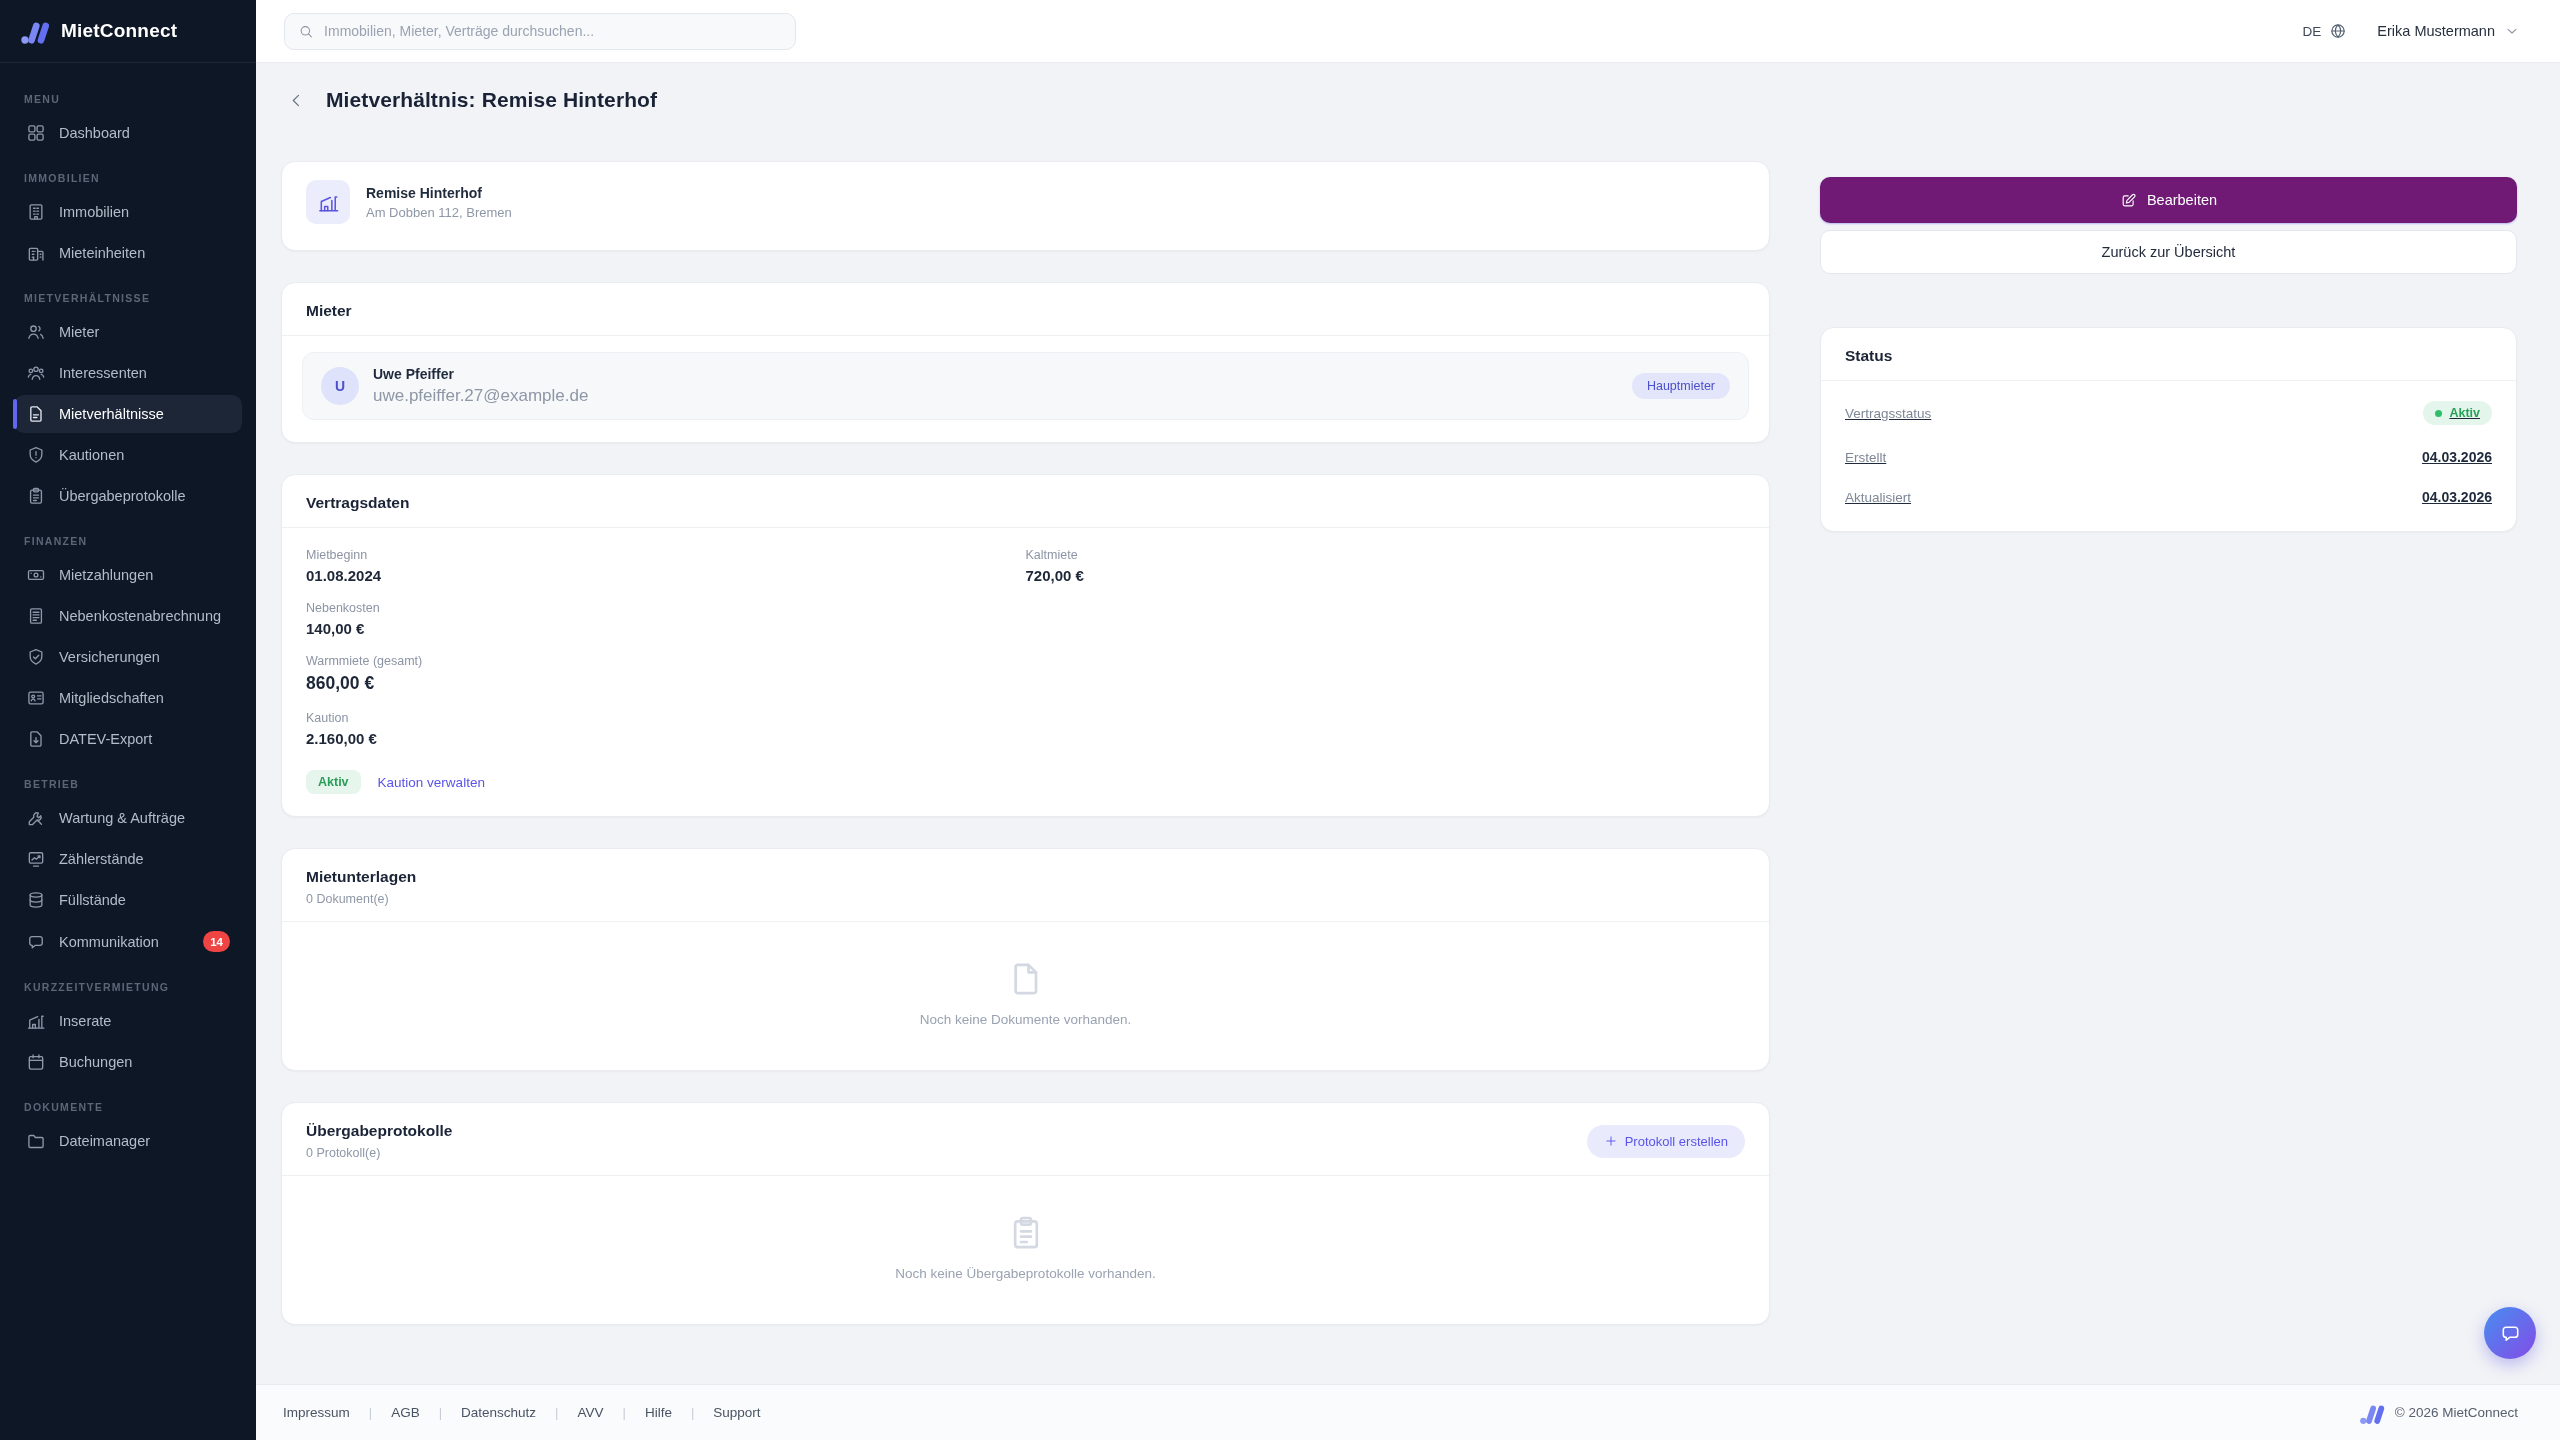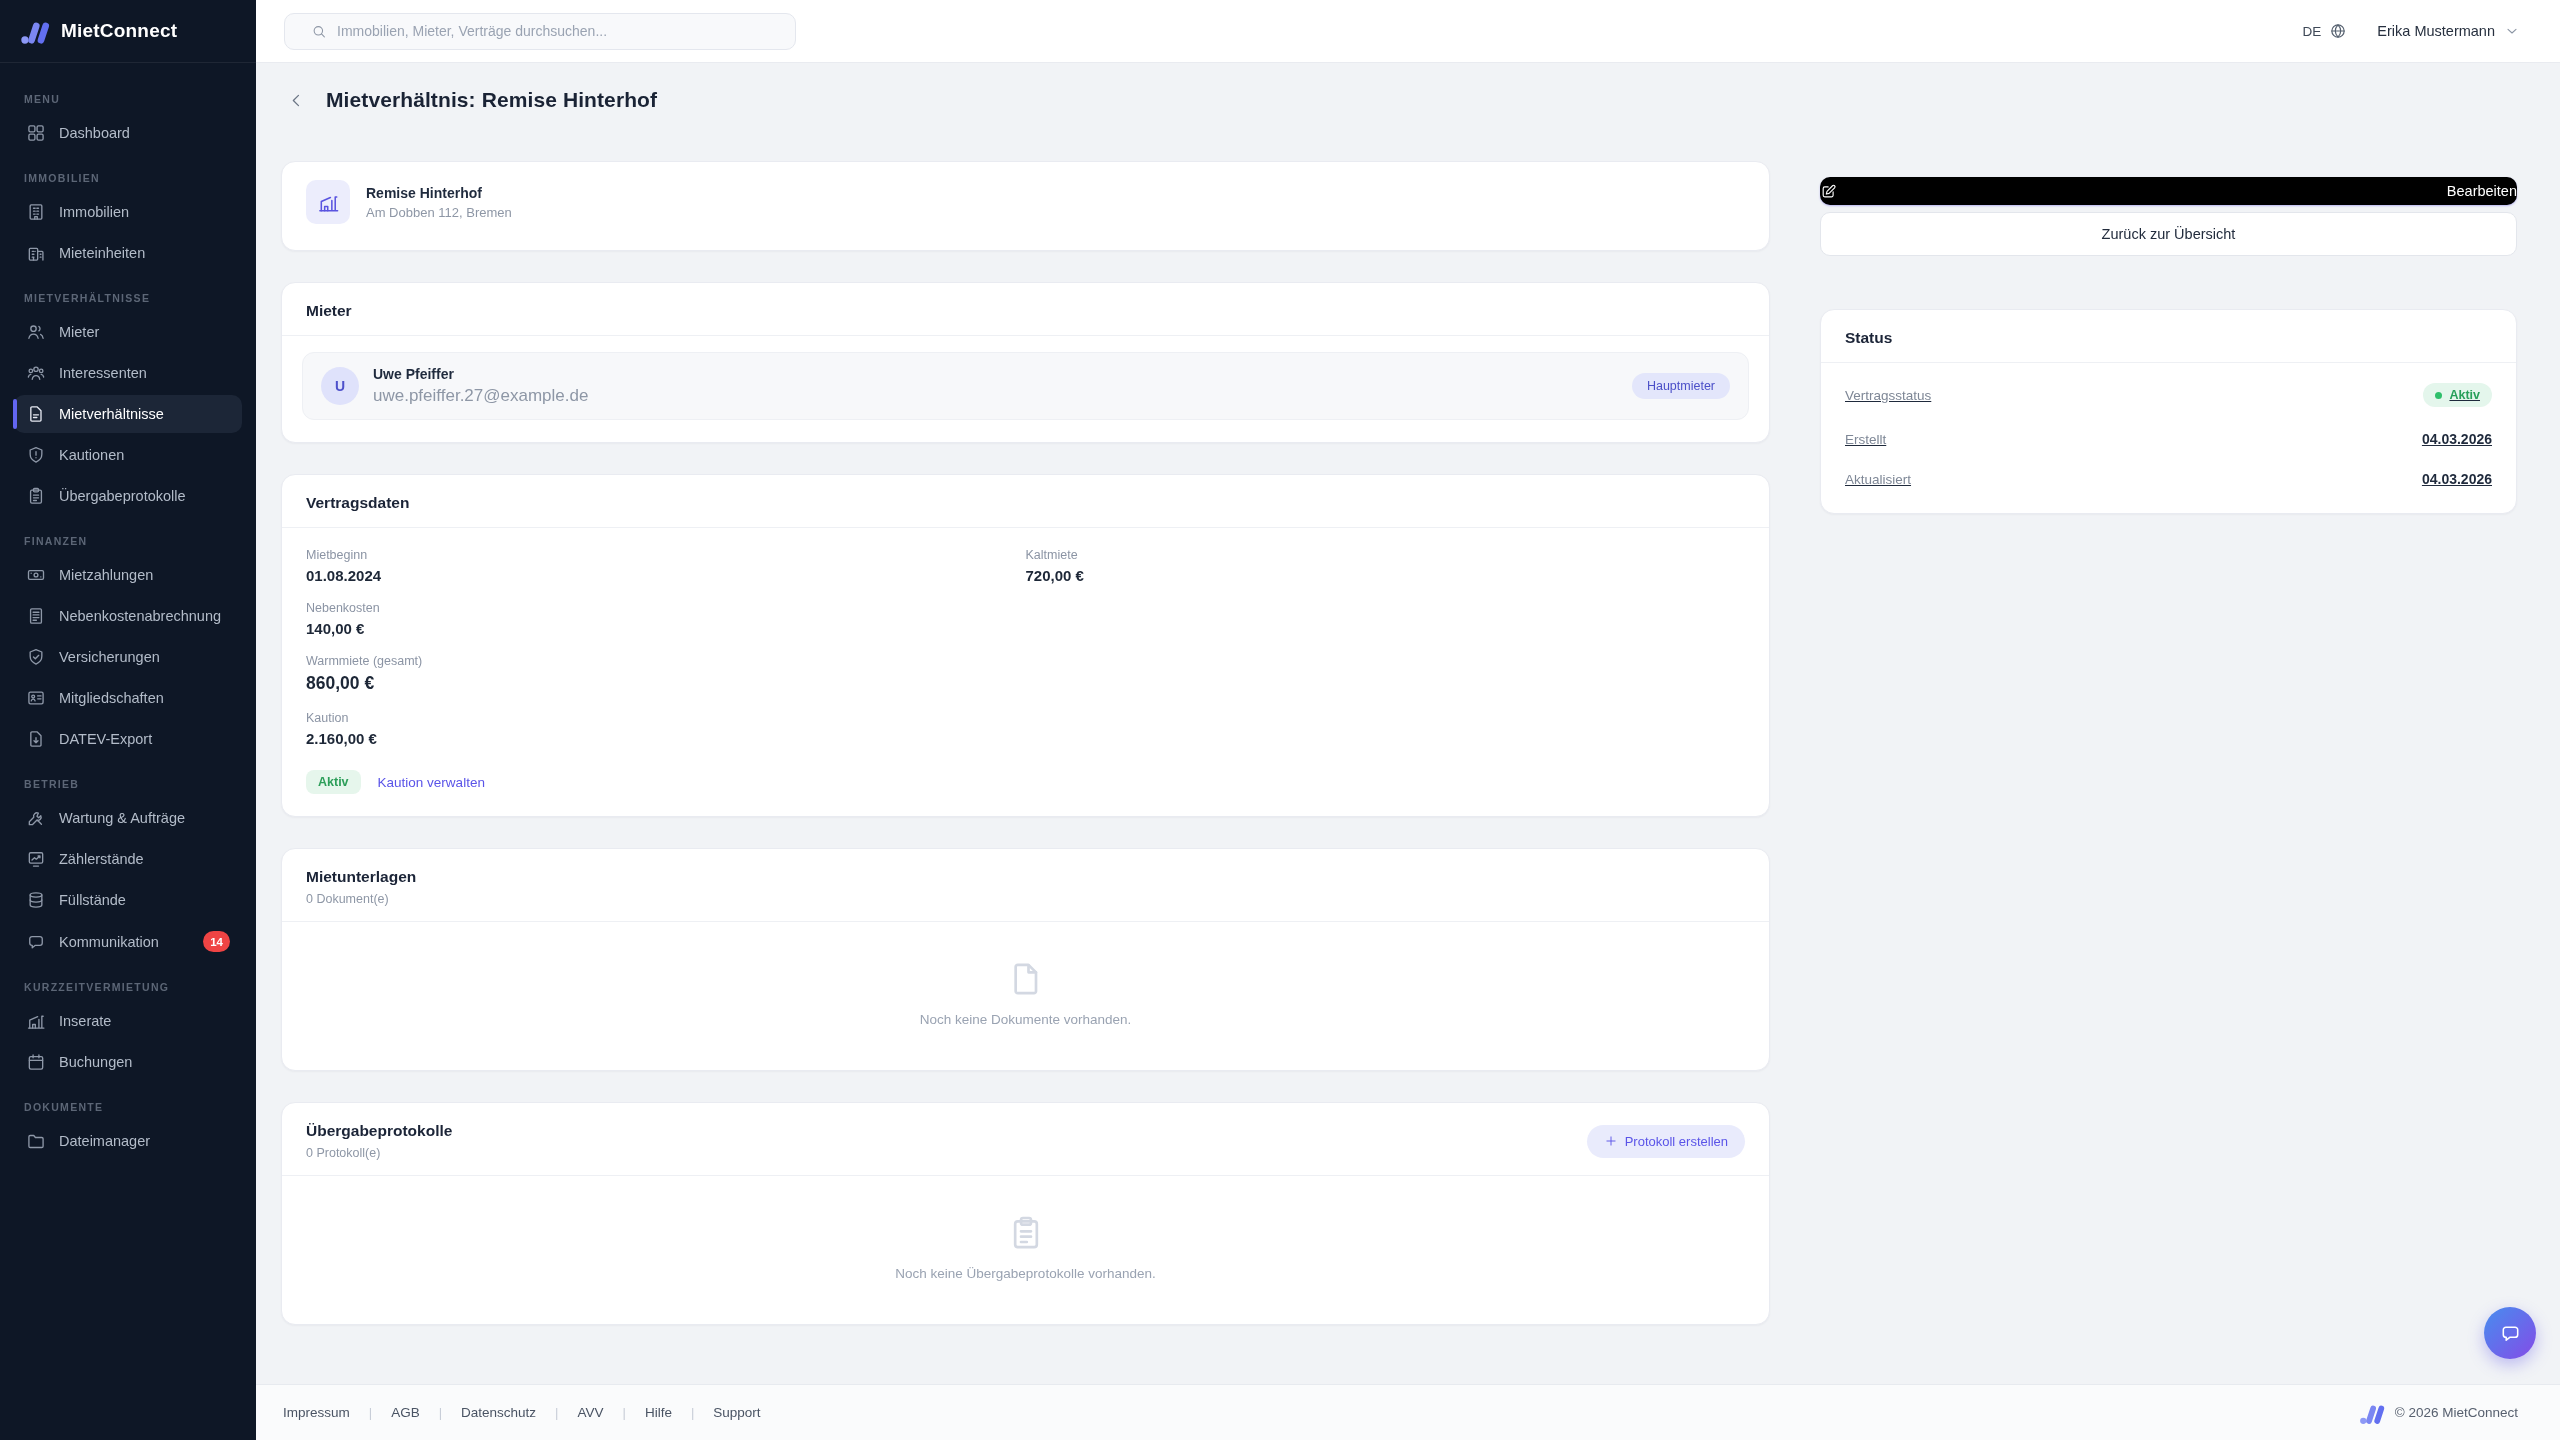--- a/index.html
+++ b/index.html
@@ -20,21 +20,21 @@
   .nav-item.active { background:#1c2637; color:#fff; }
   .nav-item.active .ic { color:#e6e9f2; }
   .nav-item.active::before { content:""; position:absolute; left:-1px; top:4px; bottom:4px; width:4px; border-radius:4px; background:#6366f1; }
   .nav-badge { margin-left:auto; background:#ef4444; color:#fff; min-width:24px; height:21px; border-radius:999px;
                font-size:11.5px; font-weight:bold; display:flex; align-items:center; justify-content:center; padding:0 7px; }
 
   
   .main { flex:1; display:flex; flex-direction:column; height:1440px; }
   .topbar { height:63px; flex:0 0 63px; background:#fff; border-bottom:1px solid #e9ebf0; display:flex; align-items:center; padding:0 40px 0 28px; }
   .search { width:512px; height:37px; background:#f8f9fb; border:1px solid #e4e7ee; border-radius:10px;
-            display:flex; align-items:center; gap:10px; padding:0 26px; }
+            display:flex; align-items:center; gap:10px; padding:0 13px; }
   .search .ic { width:17px; height:17px; color:#8d96a5; }
   .search input { border:none; outline:none; background:transparent; font-family:inherit; font-size:14px; color:#3d4757; width:100%; }
   .search input::placeholder { color:#9aa3b2; }
   .topbar-right { margin-left:auto; display:flex; align-items:center; gap:30px; }
   .lang { display:flex; align-items:center; gap:8px; font-size:13.5px; color:#3e4857; cursor:pointer; }
   .lang .ic { width:18px; height:18px; color:#55606f; }
   .usermenu { display:flex; align-items:center; gap:9px; font-size:14.5px; color:#27303f; cursor:pointer; }
   .usermenu .ic { width:16px; height:16px; color:#8a94a3; }
 
   .content { flex:1; padding:22px 43px 0 25px; }
@@ -80,22 +80,22 @@
 
   
   .empty-body { min-height:148px; display:flex; flex-direction:column; align-items:center; justify-content:center; gap:13px; padding:10px 0 16px; }
   .empty-body .ic { width:40px; height:40px; color:#d3d8e2; }
   .empty-text { font-size:13.5px; color:#9aa3b2; }
   .btn-soft { display:flex; align-items:center; gap:7px; background:#e9ebfc; color:#5a54e8; font-size:13px; font-family:inherit;
               border:none; padding:9px 17px; border-radius:999px; cursor:pointer; }
   .btn-soft .ic { width:14px; height:14px; }
 
   
-  .btn-primary { height:28px; background:#000000; border:none; border-radius:10px; color:#fff; font-family:inherit; font-size:14.5px;
-                 display:flex; align-items:center; justify-content:space-between; gap:10px; cursor:pointer; box-shadow:0 1px 2px rgba(79,70,229,.35); }
+  .btn-primary { height:46px; background:#701a75; border:none; border-radius:10px; color:#fff; font-family:inherit; font-size:14.5px;
+                 display:flex; align-items:center; justify-content:center; gap:10px; cursor:pointer; box-shadow:0 1px 2px rgba(79,70,229,.35); }
   .btn-primary .ic { width:17px; height:17px; }
   .btn-secondary { height:44px; margin-top:7px; background:#fff; border:1px solid #e3e6ec; border-radius:10px; color:#222c3d;
                    font-family:inherit; font-size:14.5px; display:flex; align-items:center; justify-content:center; cursor:pointer; }
   .status-card { margin-top:53px; }
   .status-body { padding:8px 24px 14px;text-decoration:underline; }
   .status-row { display:flex; align-items:center; justify-content:space-between; padding:12px 0; }
   .status-label { font-size:13.5px; color:#7e8796; }
   .status-value { font-size:14px; font-weight:bold; color:#1f2a3c; }
   .badge-status { display:flex; align-items:center; gap:7px; background:#e4f6ec; color:#27a05a; font-size:12.5px; font-weight:bold;
                   padding:5px 12px; border-radius:999px; }

